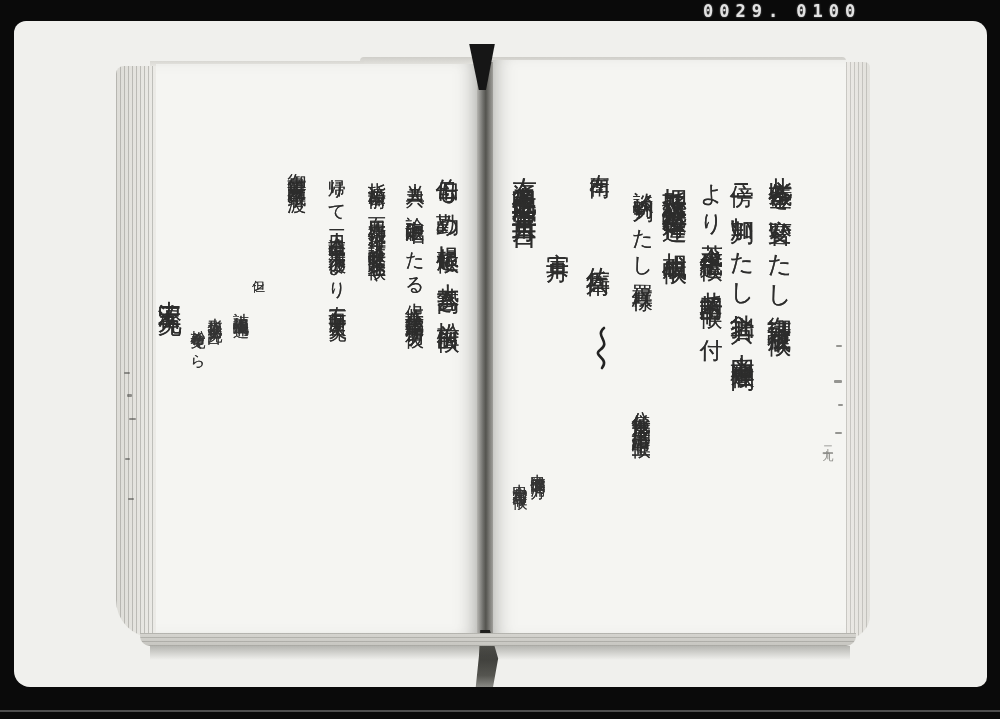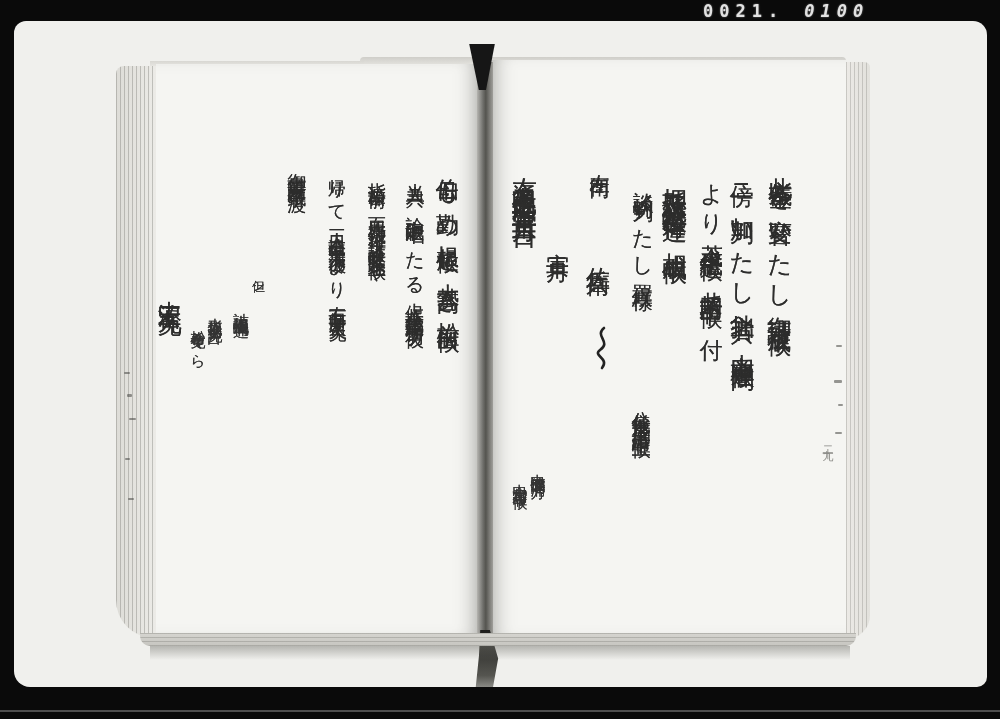--- a/index.html
+++ b/index.html
@@ -16,21 +16,21 @@
   .scan-line{
     position:absolute;left:0;top:710px;width:1000px;height:2px;background:#4e4e4e;
   }
   
   .counter{
     position:absolute;left:703px;top:1px;
     font-family:"DejaVu Sans Mono","Liberation Mono",monospace;
     font-size:17px;font-weight:bold;color:#e2e2e2;letter-spacing:6px;
     text-shadow:0 0 2px rgba(255,255,255,.45);
   }
-  .counter .grp2{margin-left:20px;font-style:italic;}
+  .counter .grp2{margin-left:12px;}
   
   .edge-stack{
     position:absolute;
     background:
       repeating-linear-gradient(90deg, rgba(120,120,114,.38) 0 1px, rgba(0,0,0,0) 1px 4px),
       linear-gradient(90deg,#dddcd7,#ecebe7);
   }
   .edge-left{left:116px;top:66px;width:40px;height:572px;border-radius:8px 0 0 38px;}
   .edge-right{left:846px;top:62px;width:24px;height:577px;border-radius:0 6px 26px 0;
       background:
@@ -72,21 +72,21 @@
     color:#8a8a86;font-size:11px;letter-spacing:2px;}
 </style>
 </head>
 <body>
 
 <div class="screen">
 
   <div class="film-window"></div>
 
   <div class="counter">
-    <span>0021.</span><span class="grp2">0100</span>
+    <span>0029.</span><span class="grp2">0100</span>
   </div>
 
   <div>
     <div class="top-edge-band"></div>
     <div class="top-edge-band2"></div>
     <div class="edge-stack edge-left"></div>
     <div class="edge-stack edge-right"></div>
     <div class="page page-left"></div>
     <div class="page page-right"></div>
     <div class="gutter"></div>

